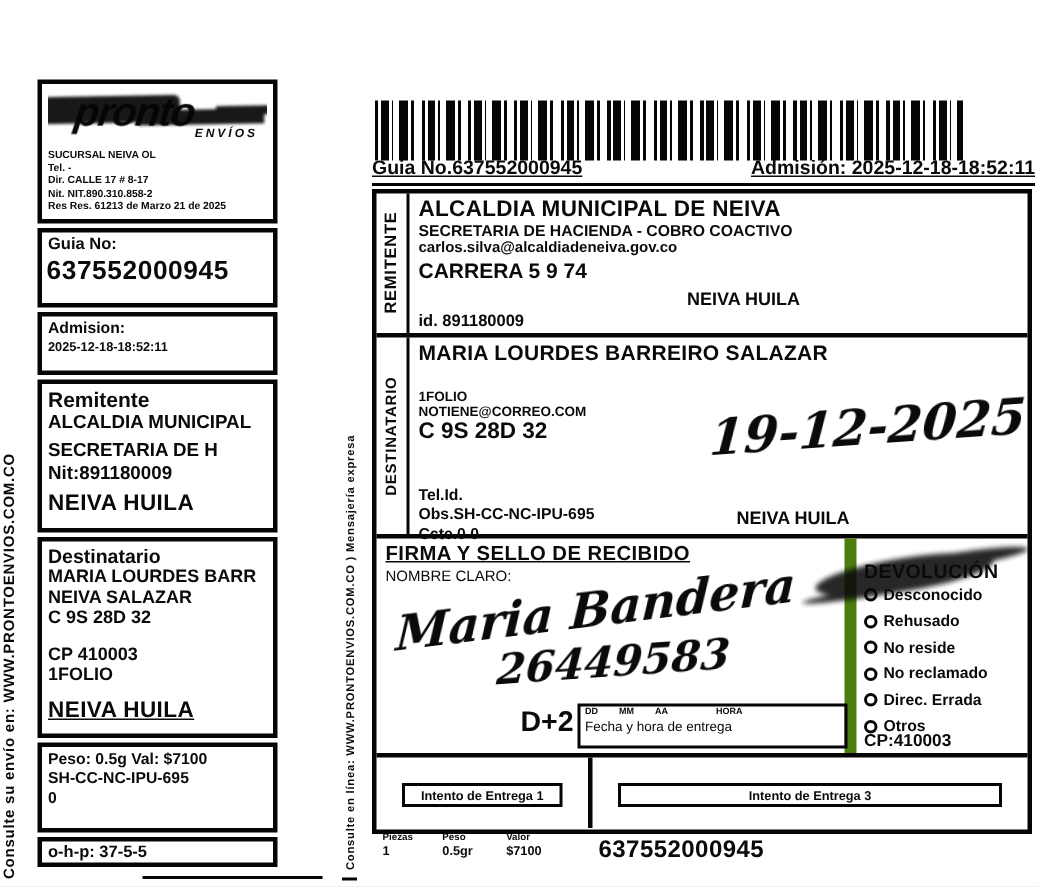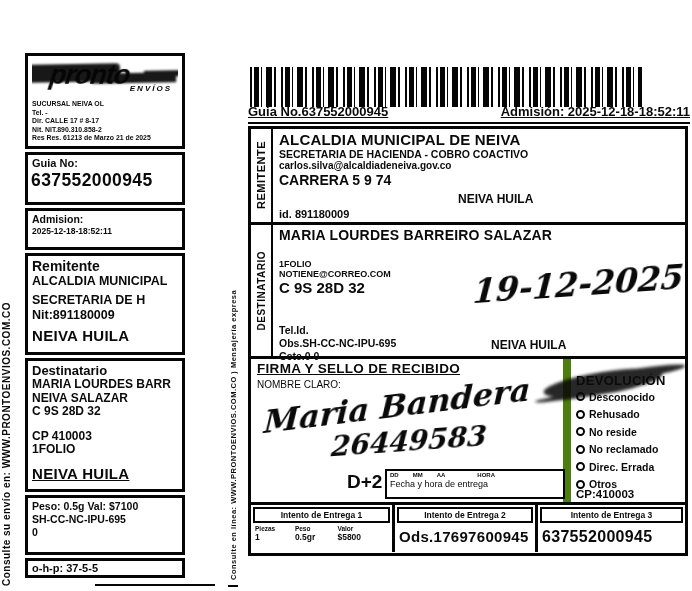--- a/index.html
+++ b/index.html
@@ -89,21 +89,21 @@
   .datebox-label { font-size:9px; margin-top:1px; }
   .devol { flex:1; position:relative; padding:14px 3px 2px 5px; }
   .devol-title { font-size:13px; font-weight:bold; letter-spacing:.3px; }
   .dev-row { display:flex; align-items:center; height:17.5px; }
   .ring { width:9px; height:9px; border:2.6px solid #050505; border-radius:50%; margin-right:4px; flex:none; }
   .dev-label { font-size:10.5px; font-weight:bold; white-space:nowrap; }
   .dev-cp { position:absolute; left:5px; bottom:2px; font-size:11.5px; font-weight:bold; }
   .attempts { display:flex; height:47px; }
   .att-col { position:relative; border-right:3px solid #050505; }
   .att-col:last-child { border-right:none; }
-  .att-head { margin:2px; border:2px solid #050505; height:16px; display:flex; align-items:center; justify-content:center; font-size:8.5px; font-weight:bold; }
+  .att-head { margin:17px; border:2px solid #050505; height:16px; display:flex; align-items:center; justify-content:center; font-size:8.5px; font-weight:bold; }
   .mini-grid { display:grid; grid-template-columns:30% 32% 38%; padding:0 4px; }
   .mini-h { font-size:6.5px; font-weight:bold; }
   .mini-v { font-size:8.5px; font-weight:bold; }
   .att-big { font-size:15px; font-weight:bold; padding:3px 2px 0 4px; letter-spacing:.3px; }
   .att-big3 { font-size:16px; }
   .rfoot { position:absolute; left:250px; top:559px; width:440px; font-size:7.5px; font-weight:bold; filter:blur(.2px); }
   .side-left { position:absolute; left:1px; top:148px; height:438px; font-size:10px; }
   .side-right { position:absolute; left:229px; top:208px; height:372px; font-size:7.5px; }
   .artifact { position:absolute; left:95px; top:584px; width:120px; height:2px; background:#050505; }
   .artifact2 { position:absolute; left:228px; top:585px; width:10px; height:2px; background:#050505; }
@@ -261,26 +261,22 @@
 
     <div class="attempts">
       <div class="att-col" style="width:144px;">
         <div class="att-head">Intento de Entrega 1</div>
         <div class="mini-grid">
           <span class="mini-h">Piezas</span>
           <span class="mini-h">Peso</span>
           <span class="mini-h">Valor</span>
           <span class="mini-v">1</span>
           <span class="mini-v">0.5gr</span>
-          <span class="mini-v">$5800</span>
-        </div>
-      </div>
-      <div class="att-col" style="width:143px;">
-        <div class="att-head">Intento de Entrega 2</div>
-        <div class="att-big">Ods.17697600945</div>
+          <span class="mini-v">$7100</span>
+        </div>
       </div>
       <div class="att-col" style="flex:1;">
         <div class="att-head">Intento de Entrega 3</div>
         <div class="att-big att-big3">637552000945</div>
       </div>
     </div>
   </div>
 
   <div class="smudge"></div>
 

